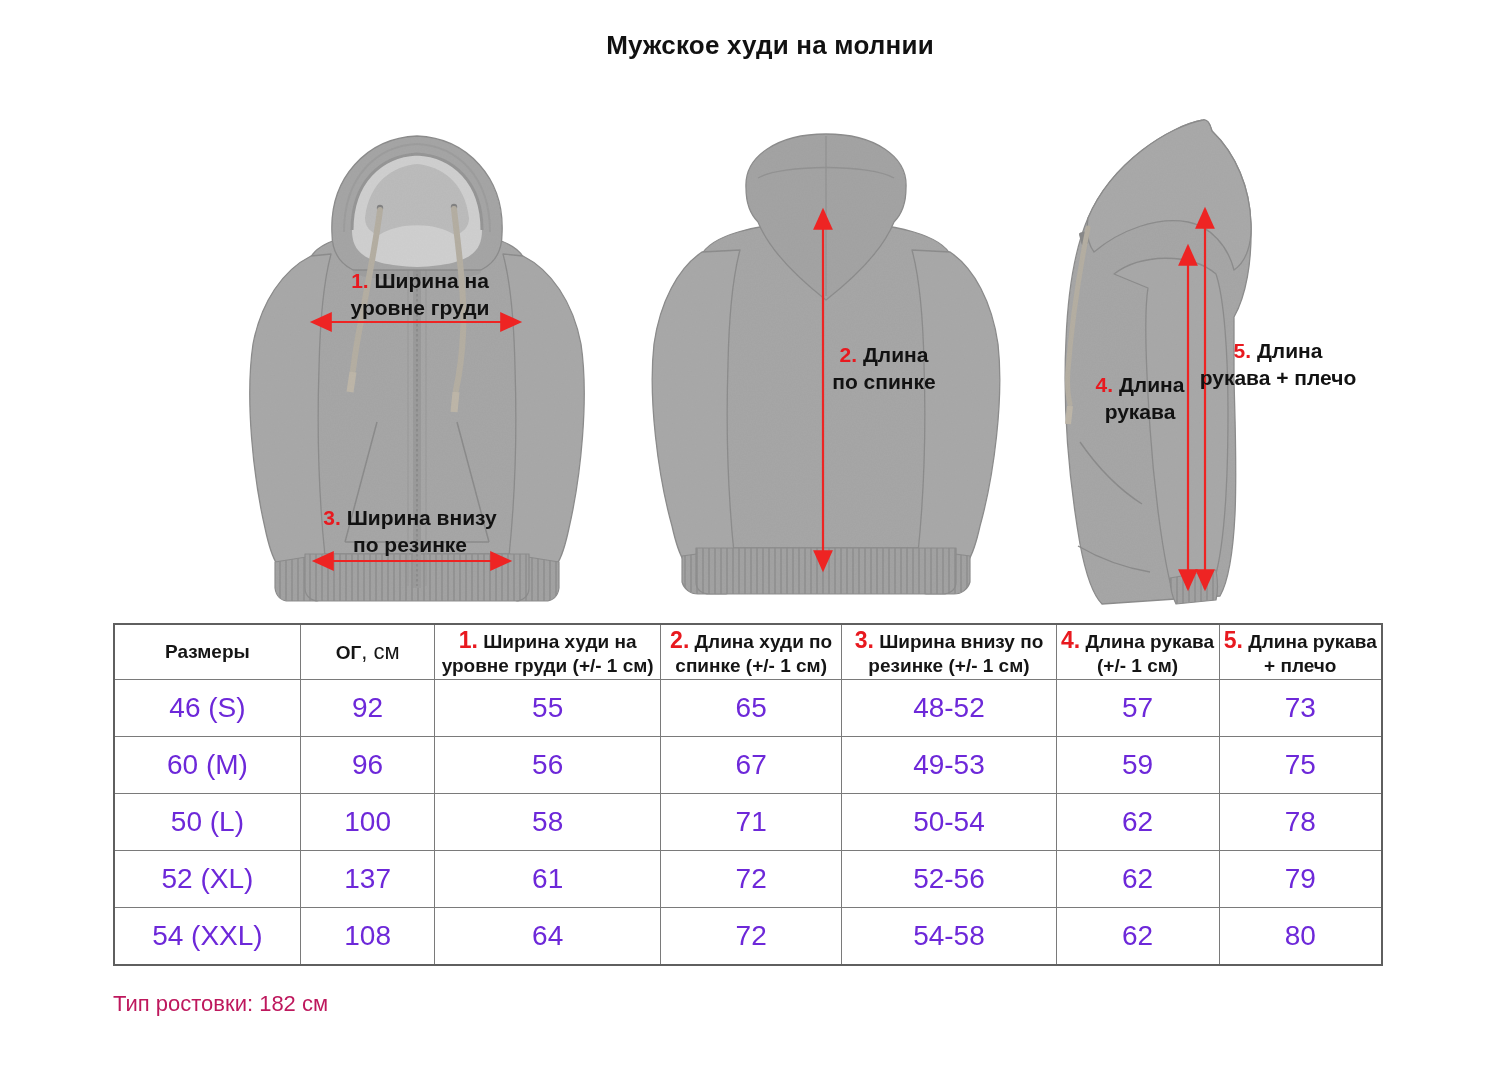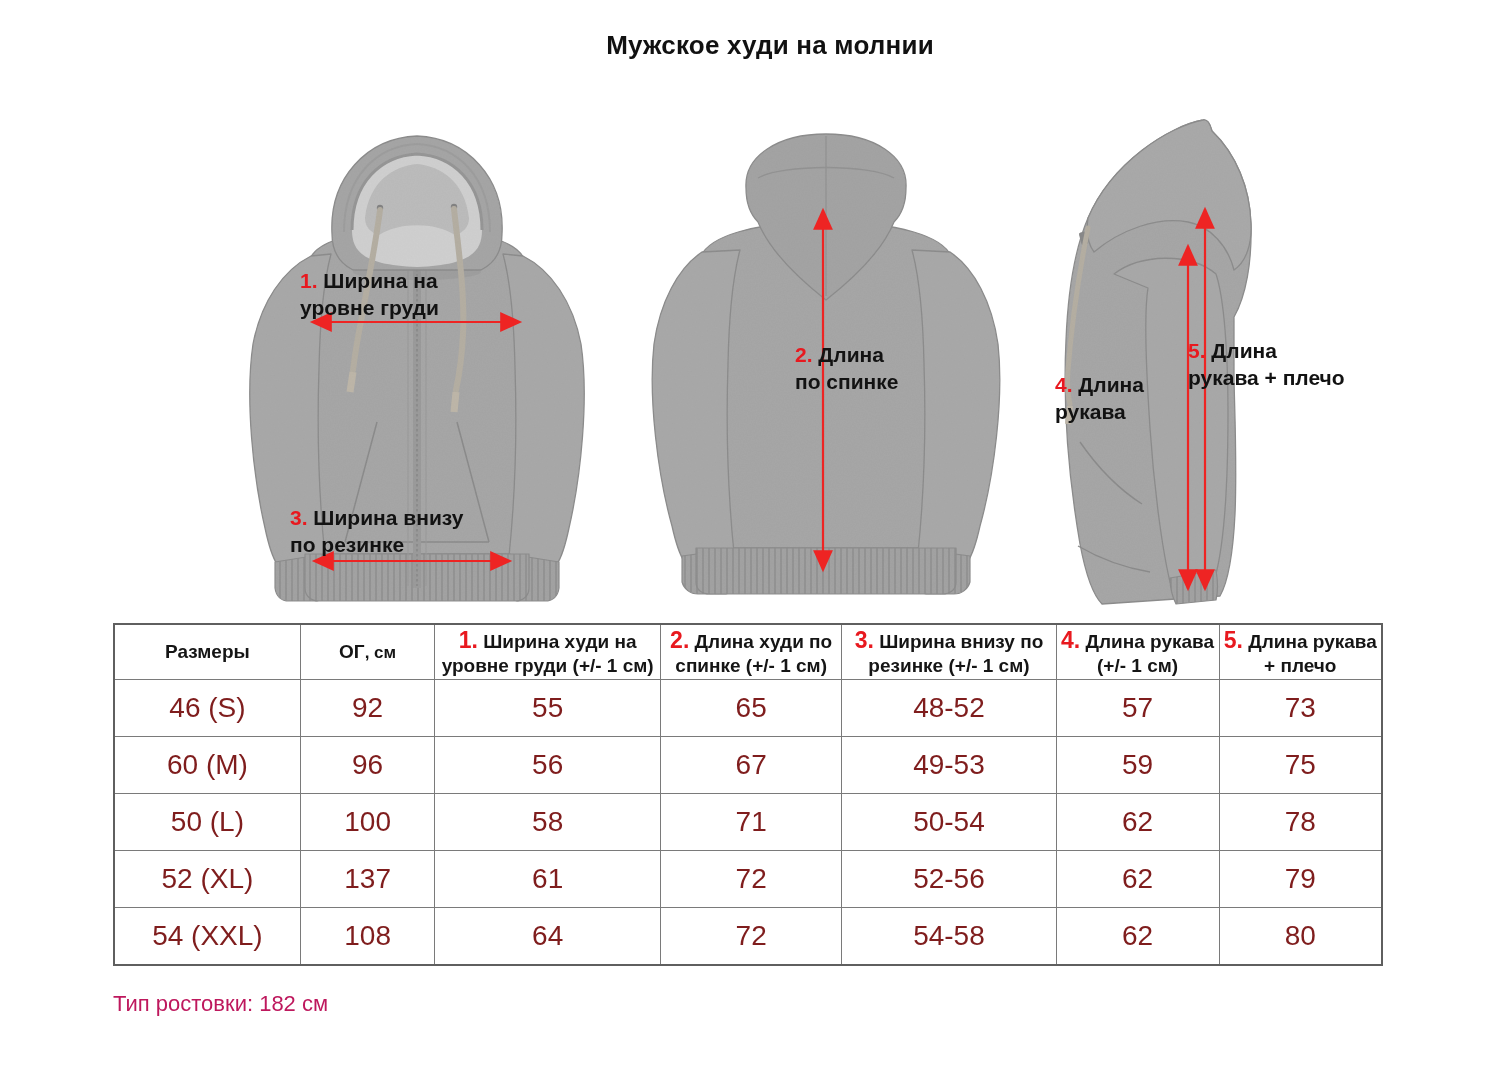--- a/index.html
+++ b/index.html
@@ -14,38 +14,38 @@
   }
   
   .diagram{position:absolute;left:0;top:0;width:1500px;height:620px;}
   .garment{position:absolute;}
   .garment.front{left:225px;top:130px;}
   .garment.back{left:642px;top:126px;}
   .garment.side{left:1050px;top:112px;}
   .arrows-overlay{position:absolute;left:0;top:0;width:1500px;height:620px;pointer-events:none;}
   .mlabel{
     position:absolute;font-weight:700;font-size:21px;line-height:1.28;
-    text-align:left;color:#121212;
+    text-align:center;color:#121212;
   }
   .mnum{color:#e8191f;}
   
   table.sizes{
     position:absolute;left:113px;top:623px;width:1270px;
     border-collapse:collapse;table-layout:fixed;
     border:2px solid #5f5f5f;
   }
   table.sizes th,table.sizes td{
     border:1px solid #7a7a7a;text-align:center;vertical-align:middle;
     padding:0 4px;overflow:hidden;
   }
   table.sizes th{height:54px;font-size:19px;font-weight:700;line-height:1.22;color:#151515;}
-  table.sizes td{height:56px;font-size:28px;font-weight:400;color:#7f1d1d;}
+  table.sizes td{height:56px;font-size:28px;font-weight:400;color:#6d28d9;}
   th.h-sizes{font-size:30px;font-weight:700;}
   th.h-og{font-size:27px;font-weight:700;}
-  .hsuffix{font-size:17px;font-weight:700;}
+  .hsuffix{font-size:22px;font-weight:400;}
   .hnum{color:#e8191f;font-size:23px;font-weight:700;}
   td.c-size{font-size:28px;}
   .footer-note{
     position:absolute;left:113px;top:991px;font-size:22px;font-weight:400;color:#be185d;
   }
 </style>
 </head>
 <body>
 
 <div class="page-title">Мужское худи на молнии</div>

